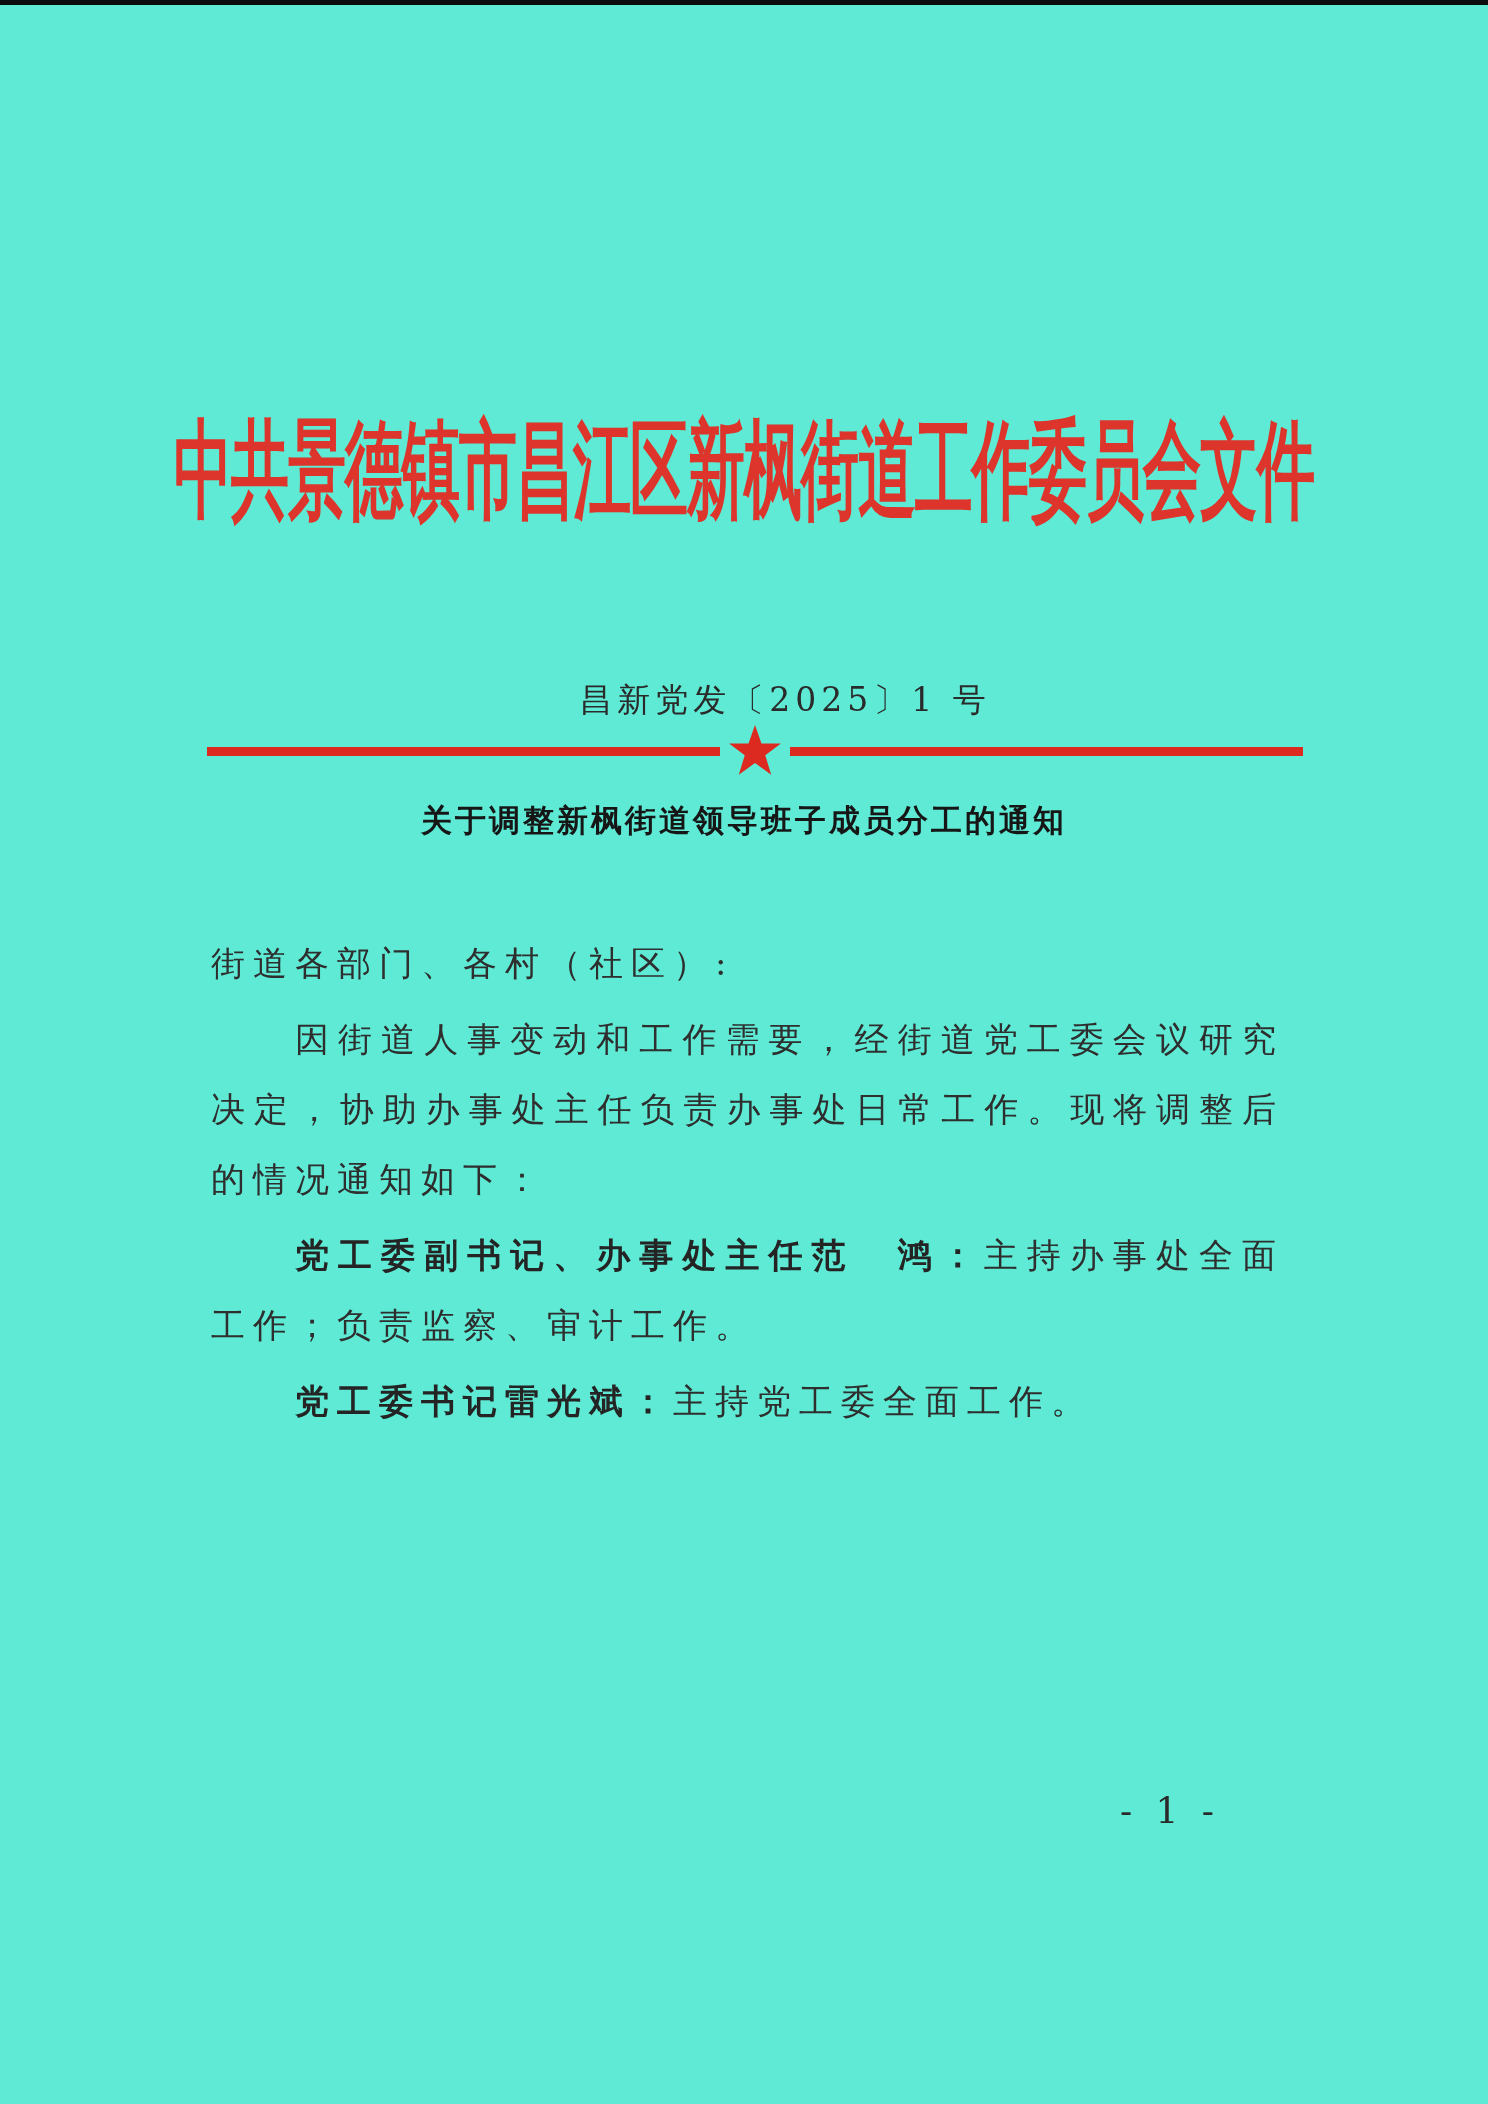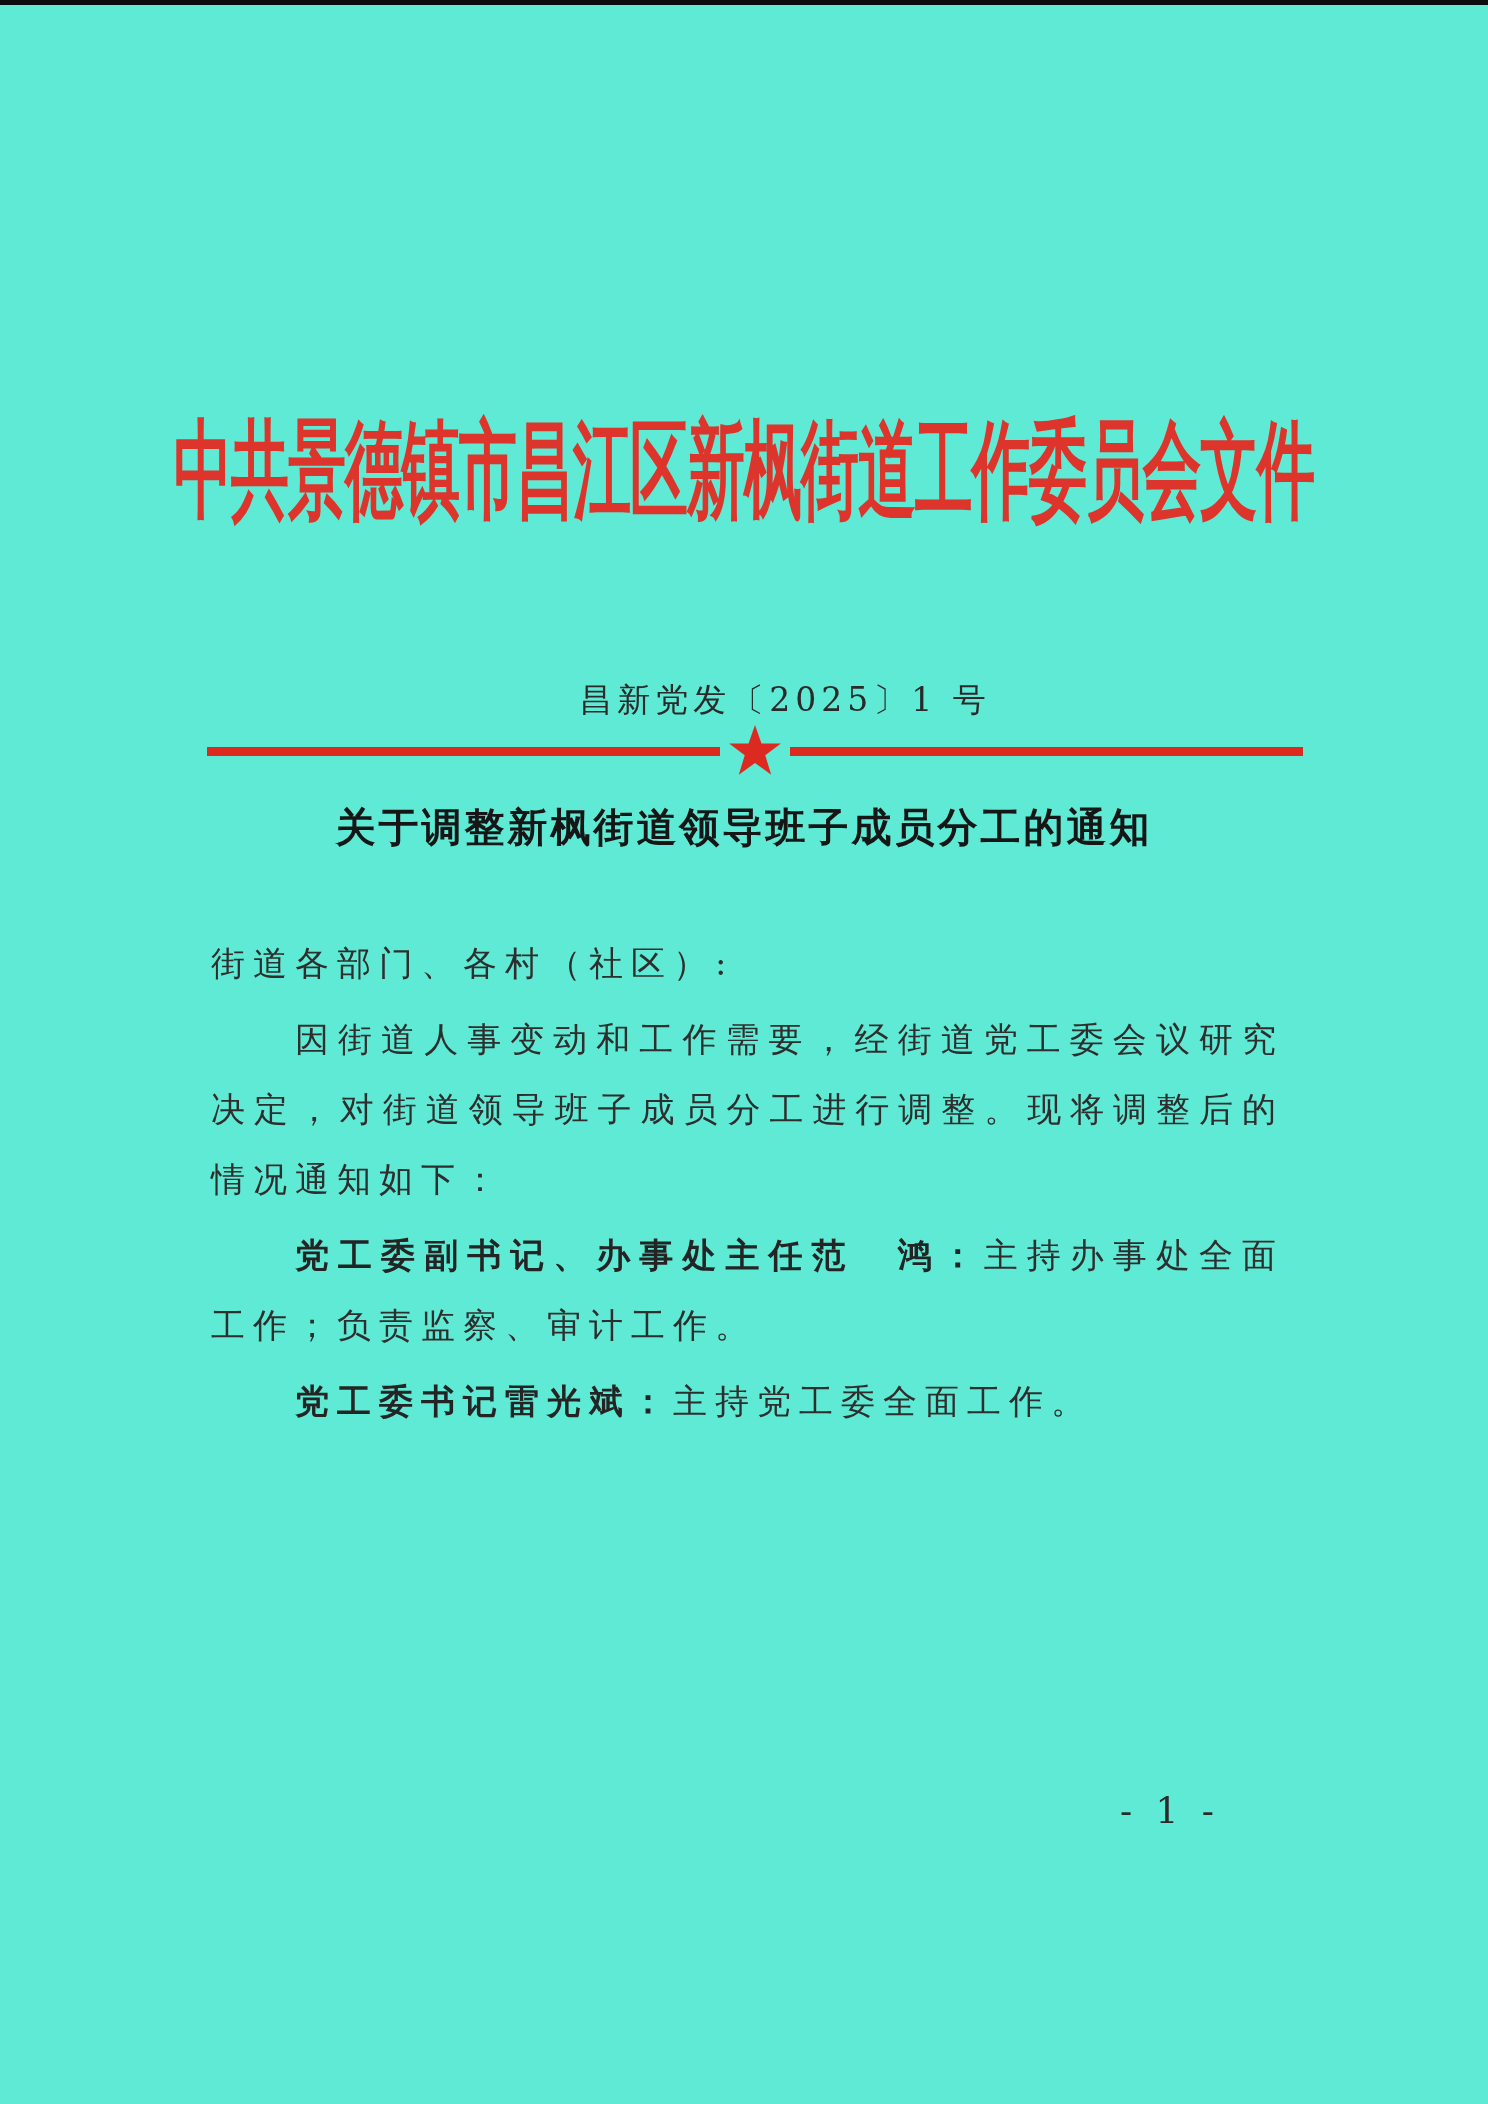--- a/index.html
+++ b/index.html
@@ -68,21 +68,21 @@
     height: 58px;
     margin: 0 8px;
     flex: 0 0 auto;
   }
   .doc-title {
     position: absolute;
     top: 800px;
     left: 0;
     width: 100%;
     text-align: center;
-    font-size: 40px;
+    font-size: 31px;
     font-weight: bold;
     letter-spacing: 3px;
     color: #161616;
     white-space: nowrap;
   }
   .body-text {
     position: absolute;
     top: 922px;
     left: 205px;
     width: 1085px;
@@ -133,20 +133,20 @@
     <svg class="rule-star" viewBox="0 0 100 100">
       <polygon points="50,2 62,36 98,36 69,58 80,94 50,72 20,94 31,58 2,36 38,36" fill="#dd2a20"></polygon>
     </svg>
     <div class="rule-seg"></div>
   </div>
 
   <div class="doc-title">关于调整新枫街道领导班子成员分工的通知</div>
 
   <div class="body-text">
       <p>街道各部门、各村（社区）:</p>
-      <p class="indent">因街道人事变动和工作需要，经街道党工委会议研究决定，对街道领导班子成员分工进行调整。现将调整后的情况通知如下：</p>
+      <p class="indent">因街道人事变动和工作需要，经街道党工委会议研究决定，协助办事处主任负责办事处日常工作。现将调整后的情况通知如下：</p>
       <p class="indent"><b>党工委副书记、办事处主任范　鸿：</b>主持办事处全面工作；负责监察、审计工作。</p>
       <p class="indent"><b>党工委书记雷光斌：</b>主持党工委全面工作。</p>
     </div>
 
   <div class="page-number">- 1 -</div>
 
 </div>
 
 </body></html>

